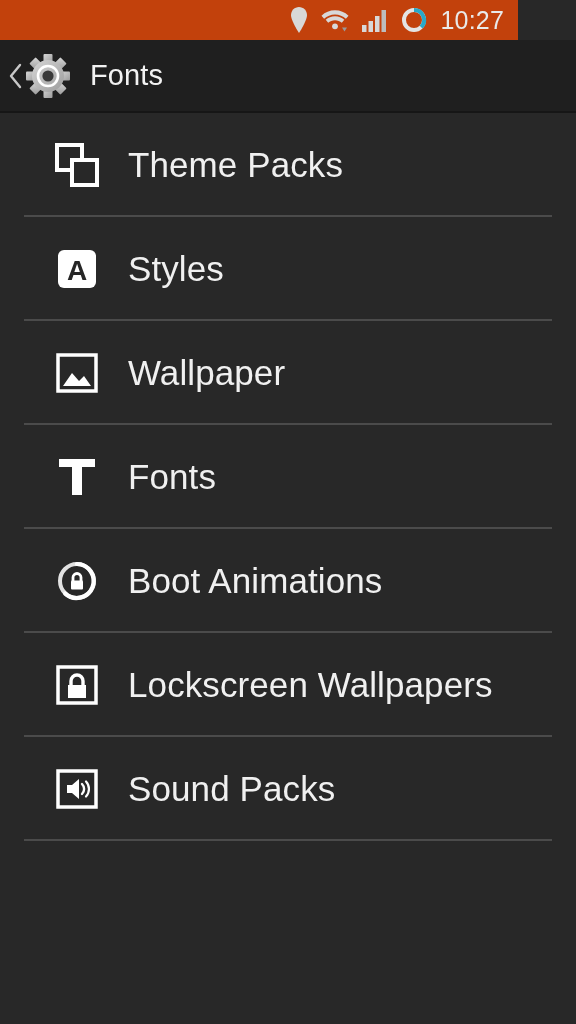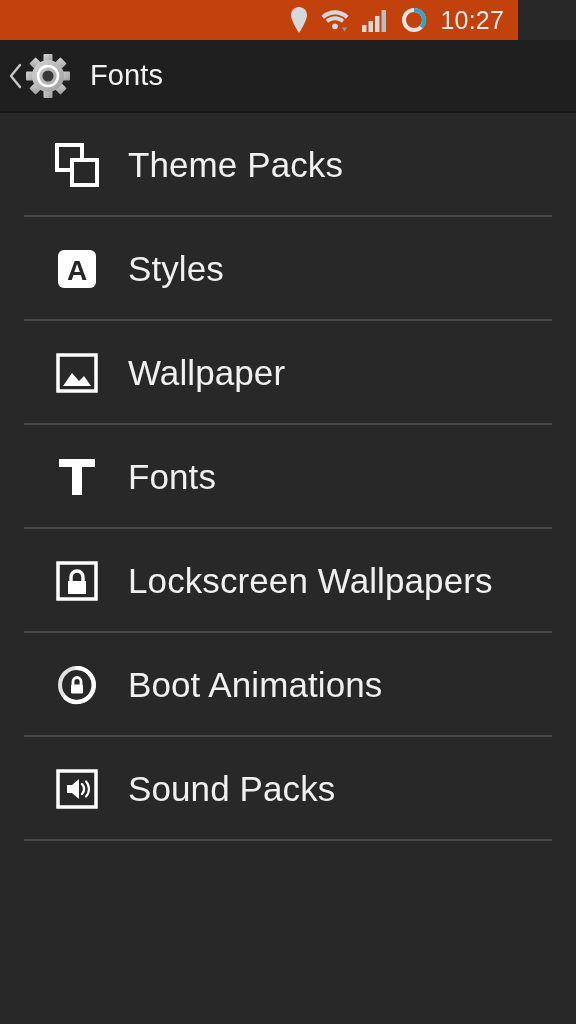--- a/index.html
+++ b/index.html
@@ -237,46 +237,46 @@
           <rect x="18" y="5" width="10" height="36" fill="#ffffff"></rect>
         </svg>
       </span>
       <span class="row-label">Fonts</span>
       <span class="divider"></span>
     </div>
 
     <div class="row">
       <span class="row-icon">
         <svg width="46" height="46" viewBox="0 0 46 46">
-          <rect x="4" y="5" width="38" height="36" fill="none" stroke="#ffffff" stroke-width="3.5"></rect>
-          <path d="M17 23 v-4 a6 6 0 0 1 12 0 v4" fill="none" stroke="#ffffff" stroke-width="3.4"></path>
-          <rect x="14" y="23" width="18" height="13" fill="#ffffff"></rect>
-        </svg>
-      </span>
-      <span class="row-label">Lockscreen Wallpapers</span>
-      <span class="divider"></span>
-    </div>
-
-    <div class="row">
-      <span class="row-icon">
-        <svg width="46" height="46" viewBox="0 0 46 46">
           <circle cx="23" cy="23" r="17" fill="none" stroke="#e2e2e2" stroke-width="4"></circle>
           <path d="M23 6 A17 17 0 1 1 11.2 35.6" fill="none" stroke="#ffffff" stroke-width="4.2" stroke-linecap="round"></path>
           <path d="M19 23 v-3.5 a4 4 0 0 1 8 0 v3.5" fill="none" stroke="#ffffff" stroke-width="2.8"></path>
           <rect x="17" y="22.5" width="12" height="9" rx="1" fill="#ffffff"></rect>
         </svg>
       </span>
       <span class="row-label">Boot Animations</span>
       <span class="divider"></span>
     </div>
 
     <div class="row">
       <span class="row-icon">
         <svg width="46" height="46" viewBox="0 0 46 46">
           <rect x="4" y="5" width="38" height="36" fill="none" stroke="#ffffff" stroke-width="3.5"></rect>
+          <path d="M17 23 v-4 a6 6 0 0 1 12 0 v4" fill="none" stroke="#ffffff" stroke-width="3.4"></path>
+          <rect x="14" y="23" width="18" height="13" fill="#ffffff"></rect>
+        </svg>
+      </span>
+      <span class="row-label">Lockscreen Wallpapers</span>
+      <span class="divider"></span>
+    </div>
+
+    <div class="row">
+      <span class="row-icon">
+        <svg width="46" height="46" viewBox="0 0 46 46">
+          <rect x="4" y="5" width="38" height="36" fill="none" stroke="#ffffff" stroke-width="3.5"></rect>
           <path d="M13 19 h5 l7 -6 v20 l-7 -6 h-5 z" fill="#ffffff"></path>
           <path d="M28 18 a7 7 0 0 1 0 10" fill="none" stroke="#ffffff" stroke-width="2.4" stroke-linecap="round"></path>
           <path d="M32 15.5 a11 11 0 0 1 0 15" fill="none" stroke="#ffffff" stroke-width="2.2" stroke-linecap="round"></path>
         </svg>
       </span>
       <span class="row-label">Sound Packs</span>
       <span class="divider"></span>
     </div>
 
   </div>

